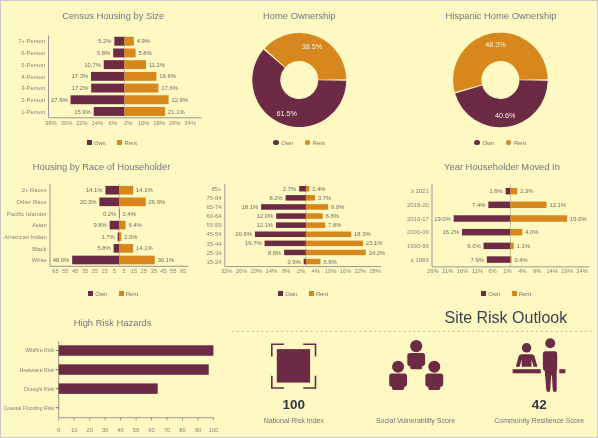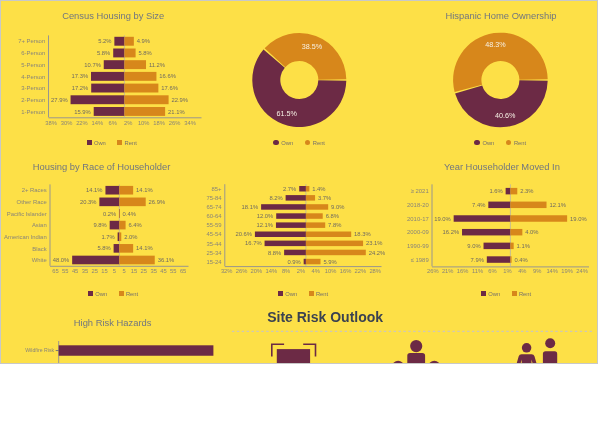--- a/index.html
+++ b/index.html
@@ -1,23 +1,23 @@
 <!DOCTYPE html>
 <html><head>
 <meta charset="utf-8">
 <style>
   html,body{margin:0;padding:0;background:#ffffff;}
   body{width:598px;height:438px;overflow:hidden;
        font-family:"Liberation Sans",sans-serif;}
-  #page{position:relative;width:598px;height:364px;box-sizing:border-box;
-        background:#fde047;border:1px solid #c8c8c8;overflow:hidden;}
+  #page{position:relative;width:598px;height:438px;box-sizing:border-box;
+        background:#fef9c3;border:1px solid #c8c8c8;overflow:hidden;}
   .chart-title{position:absolute;text-align:center;color:#71767f;
           font-size:9.4px;white-space:nowrap;line-height:11px;}
-  .section-title{position:absolute;text-align:left;color:#3b4250;
-          font-size:14px;font-weight:bold;white-space:nowrap;line-height:13px;}
+  .section-title{position:absolute;text-align:right;color:#3b4250;
+          font-size:16px;font-weight:normal;white-space:nowrap;line-height:13px;}
   .kpi-value{position:absolute;text-align:center;color:#2f3848;
           font-size:13.5px;font-weight:bold;white-space:nowrap;line-height:15px;}
   .kpi-label{position:absolute;text-align:center;color:#6e737c;
           font-size:7.0px;white-space:nowrap;line-height:9px;}
   .legend{position:absolute;}
 </style>
 </head>
 <body>
 
 <div id="page">
@@ -66,20 +66,21 @@
       <text x="80.94" y="124.2" font-size="5.8" fill="#8a8578" text-anchor="middle" font-family="&quot;Liberation Sans&quot;, sans-serif">22%</text>
       <text x="96.38000000000001" y="124.2" font-size="5.8" fill="#8a8578" text-anchor="middle" font-family="&quot;Liberation Sans&quot;, sans-serif">14%</text>
       <text x="111.82000000000001" y="124.2" font-size="5.8" fill="#8a8578" text-anchor="middle" font-family="&quot;Liberation Sans&quot;, sans-serif">6%</text>
       <text x="127.26" y="124.2" font-size="5.8" fill="#8a8578" text-anchor="middle" font-family="&quot;Liberation Sans&quot;, sans-serif">2%</text>
       <text x="142.70000000000002" y="124.2" font-size="5.8" fill="#8a8578" text-anchor="middle" font-family="&quot;Liberation Sans&quot;, sans-serif">10%</text>
       <text x="158.14000000000001" y="124.2" font-size="5.8" fill="#8a8578" text-anchor="middle" font-family="&quot;Liberation Sans&quot;, sans-serif">18%</text>
       <text x="173.58" y="124.2" font-size="5.8" fill="#8a8578" text-anchor="middle" font-family="&quot;Liberation Sans&quot;, sans-serif">26%</text>
       <text x="189.02" y="124.2" font-size="5.8" fill="#8a8578" text-anchor="middle" font-family="&quot;Liberation Sans&quot;, sans-serif">34%</text>
     </svg>
     <div class="legend" style="left: 30.7px; top: 138.5px; width: 160px; text-align: center; white-space: nowrap; line-height: 6px; font-size: 5.8px;"><span style="display: inline-block; margin-left: 0px;"><span style="display: inline-block; width: 5.2px; height: 5.2px; background: rgb(108, 42, 69); vertical-align: -0.5px; margin-right: 2.2px;"></span><span style="font-size: 5.8px; color: rgb(117, 112, 106); vertical-align: baseline;">Own</span></span><span style="display: inline-block; margin-left: 11.4px;"><span style="display: inline-block; width: 5.2px; height: 5.2px; background: rgb(215, 135, 27); vertical-align: -0.5px; margin-right: 2.2px;"></span><span style="font-size: 5.8px; color: rgb(117, 112, 106); vertical-align: baseline;">Rent</span></span></div>
+    <div class="chart-title" style="left: 148.3px; top: 9.3px; width: 300px;">Home Ownership</div>
     <svg width="598" height="438" viewBox="0 0 598 438" style="position: absolute; left: 0px; top: 0px;">
       <path d="M345.29 79.86A47 47 0 1 1 262.48 48.57L283.82 66.70A19 19 0 1 0 317.30 79.35Z" fill="#6C2A45"></path>
       <text x="285.64560059270264" y="114.98889630370925" font-size="7.2" fill="#F7F1E5" text-anchor="middle" font-family="&quot;Liberation Sans&quot;, sans-serif">61.5%</text>
       <path d="M263.62 47.28A47 47 0 0 1 345.29 78.14L317.30 78.65A19 19 0 0 0 284.28 66.18Z" fill="#D7871B"></path>
       <text x="310.9543994072974" y="48.011103696290746" font-size="7.2" fill="#F7F1E5" text-anchor="middle" font-family="&quot;Liberation Sans&quot;, sans-serif">38.5%</text>
     </svg>
     <div class="legend" style="left: 218px; top: 138.5px; width: 160px; text-align: center; white-space: nowrap; line-height: 6px; font-size: 5.8px;"><span style="display: inline-block; margin-left: 0px;"><span style="display: inline-block; width: 5.6px; height: 5.6px; background: rgb(108, 42, 69); vertical-align: -0.5px; margin-right: 2.6px; border-radius: 50%;"></span><span style="font-size: 5.8px; color: rgb(117, 112, 106); vertical-align: baseline;">Own</span></span><span style="display: inline-block; margin-left: 11.4px;"><span style="display: inline-block; width: 5.6px; height: 5.6px; background: rgb(215, 135, 27); vertical-align: -0.5px; margin-right: 2.6px; border-radius: 50%;"></span><span style="font-size: 5.8px; color: rgb(117, 112, 106); vertical-align: baseline;">Rent</span></span></div>
     <div class="chart-title" style="left: 350px; top: 9.3px; width: 300px;">Hispanic Home Ownership</div>
     <svg width="598" height="438" viewBox="0 0 598 438" style="position: absolute; left: 0px; top: 0px;">
       <path d="M546.69 79.87A47.3 47.3 0 0 1 454.08 92.55L481.20 84.44A19 19 0 0 0 518.40 79.35Z" fill="#6C2A45"></path>
@@ -319,14 +320,15 @@
         <rect x="511.6" y="368.2" width="28.2" height="4.1" fill="#6C2A45"></rect>
         <rect x="558.3" y="368.2" width="6" height="4.1" fill="#6C2A45"></rect>
         <circle cx="549.2" cy="342.2" r="5" fill="#6C2A45"></circle>
         <rect x="541.9" y="350.3" width="14.3" height="19.4" rx="2.6" fill="#6C2A45"></rect>
         <path d="M543.4 366.6 h12.3 v22.4 a1.95 1.95 0 0 1 -1.95 1.95 a1.95 1.95 0 0 1 -1.95 -1.9 l-0.9 -14.6 h-0.75 l-0.9 14.6 a1.95 1.95 0 0 1 -1.95 1.9 a1.95 1.95 0 0 1 -1.95 -1.95 z" fill="#6C2A45"></path>
       </g>
     </svg>
     <div class="kpi-value" style="left: 232.8px; top: 396.2px; width: 120px;">100</div>
     <div class="kpi-label" style="left: 212.8px; top: 414.5px; width: 160px;">National Risk Index</div>
     <div class="kpi-label" style="left: 334.5px; top: 414.5px; width: 160px;">Social Vulnerability Score</div>
+    <div class="kpi-value" style="left: 478.2px; top: 396.2px; width: 120px;">42</div>
     <div class="kpi-label" style="left: 458.2px; top: 414.5px; width: 160px;">Community Resilience Score</div>
   </div>
 
 </body></html>

